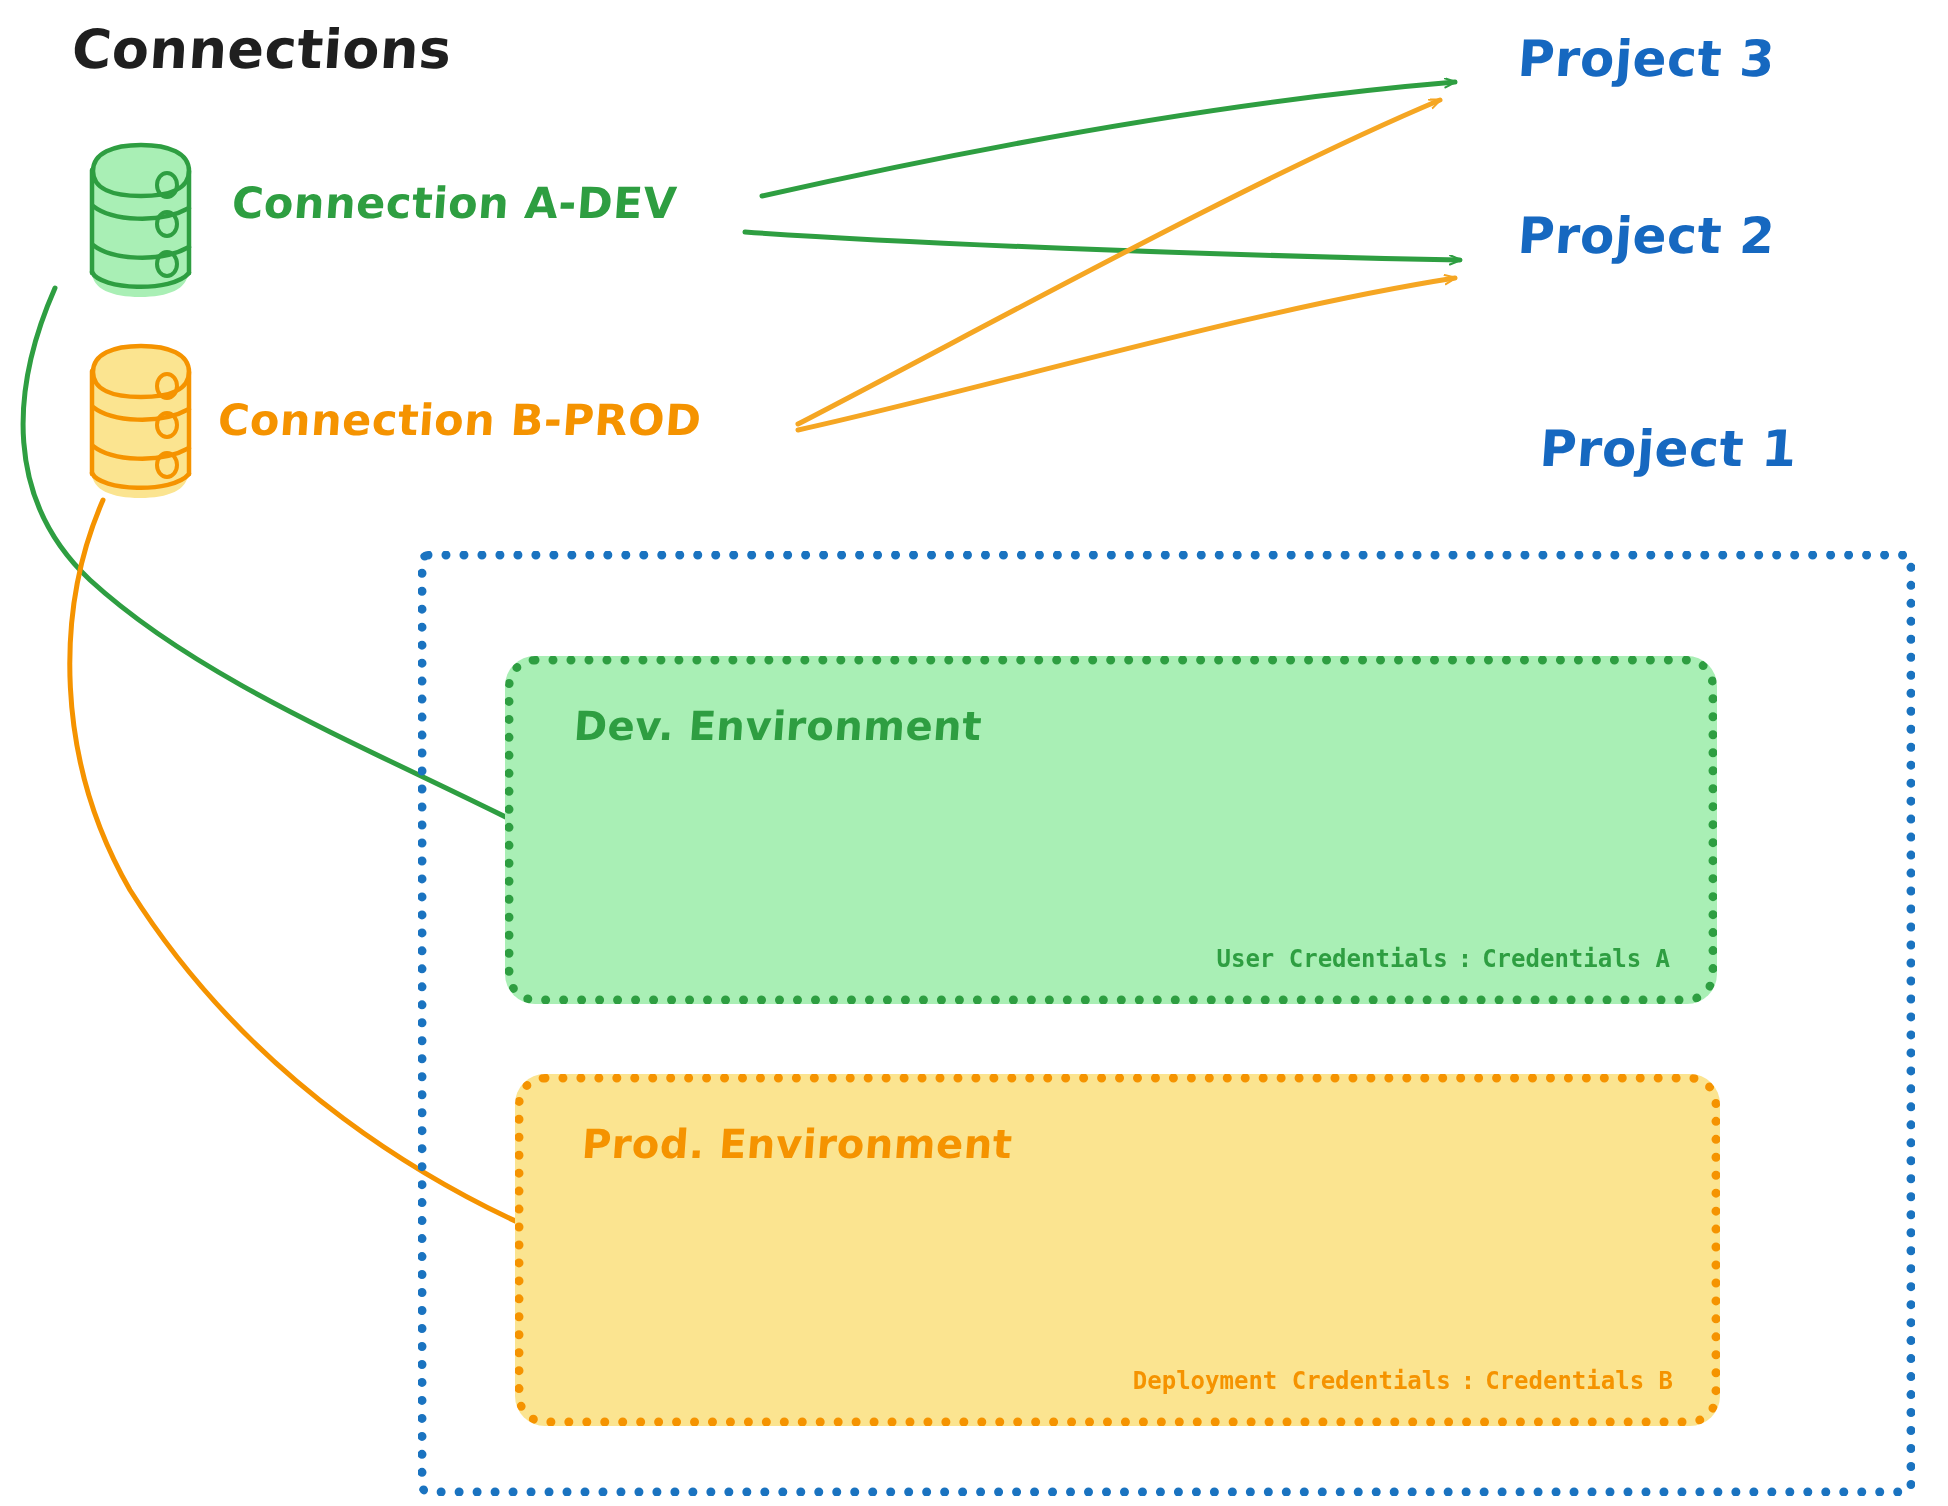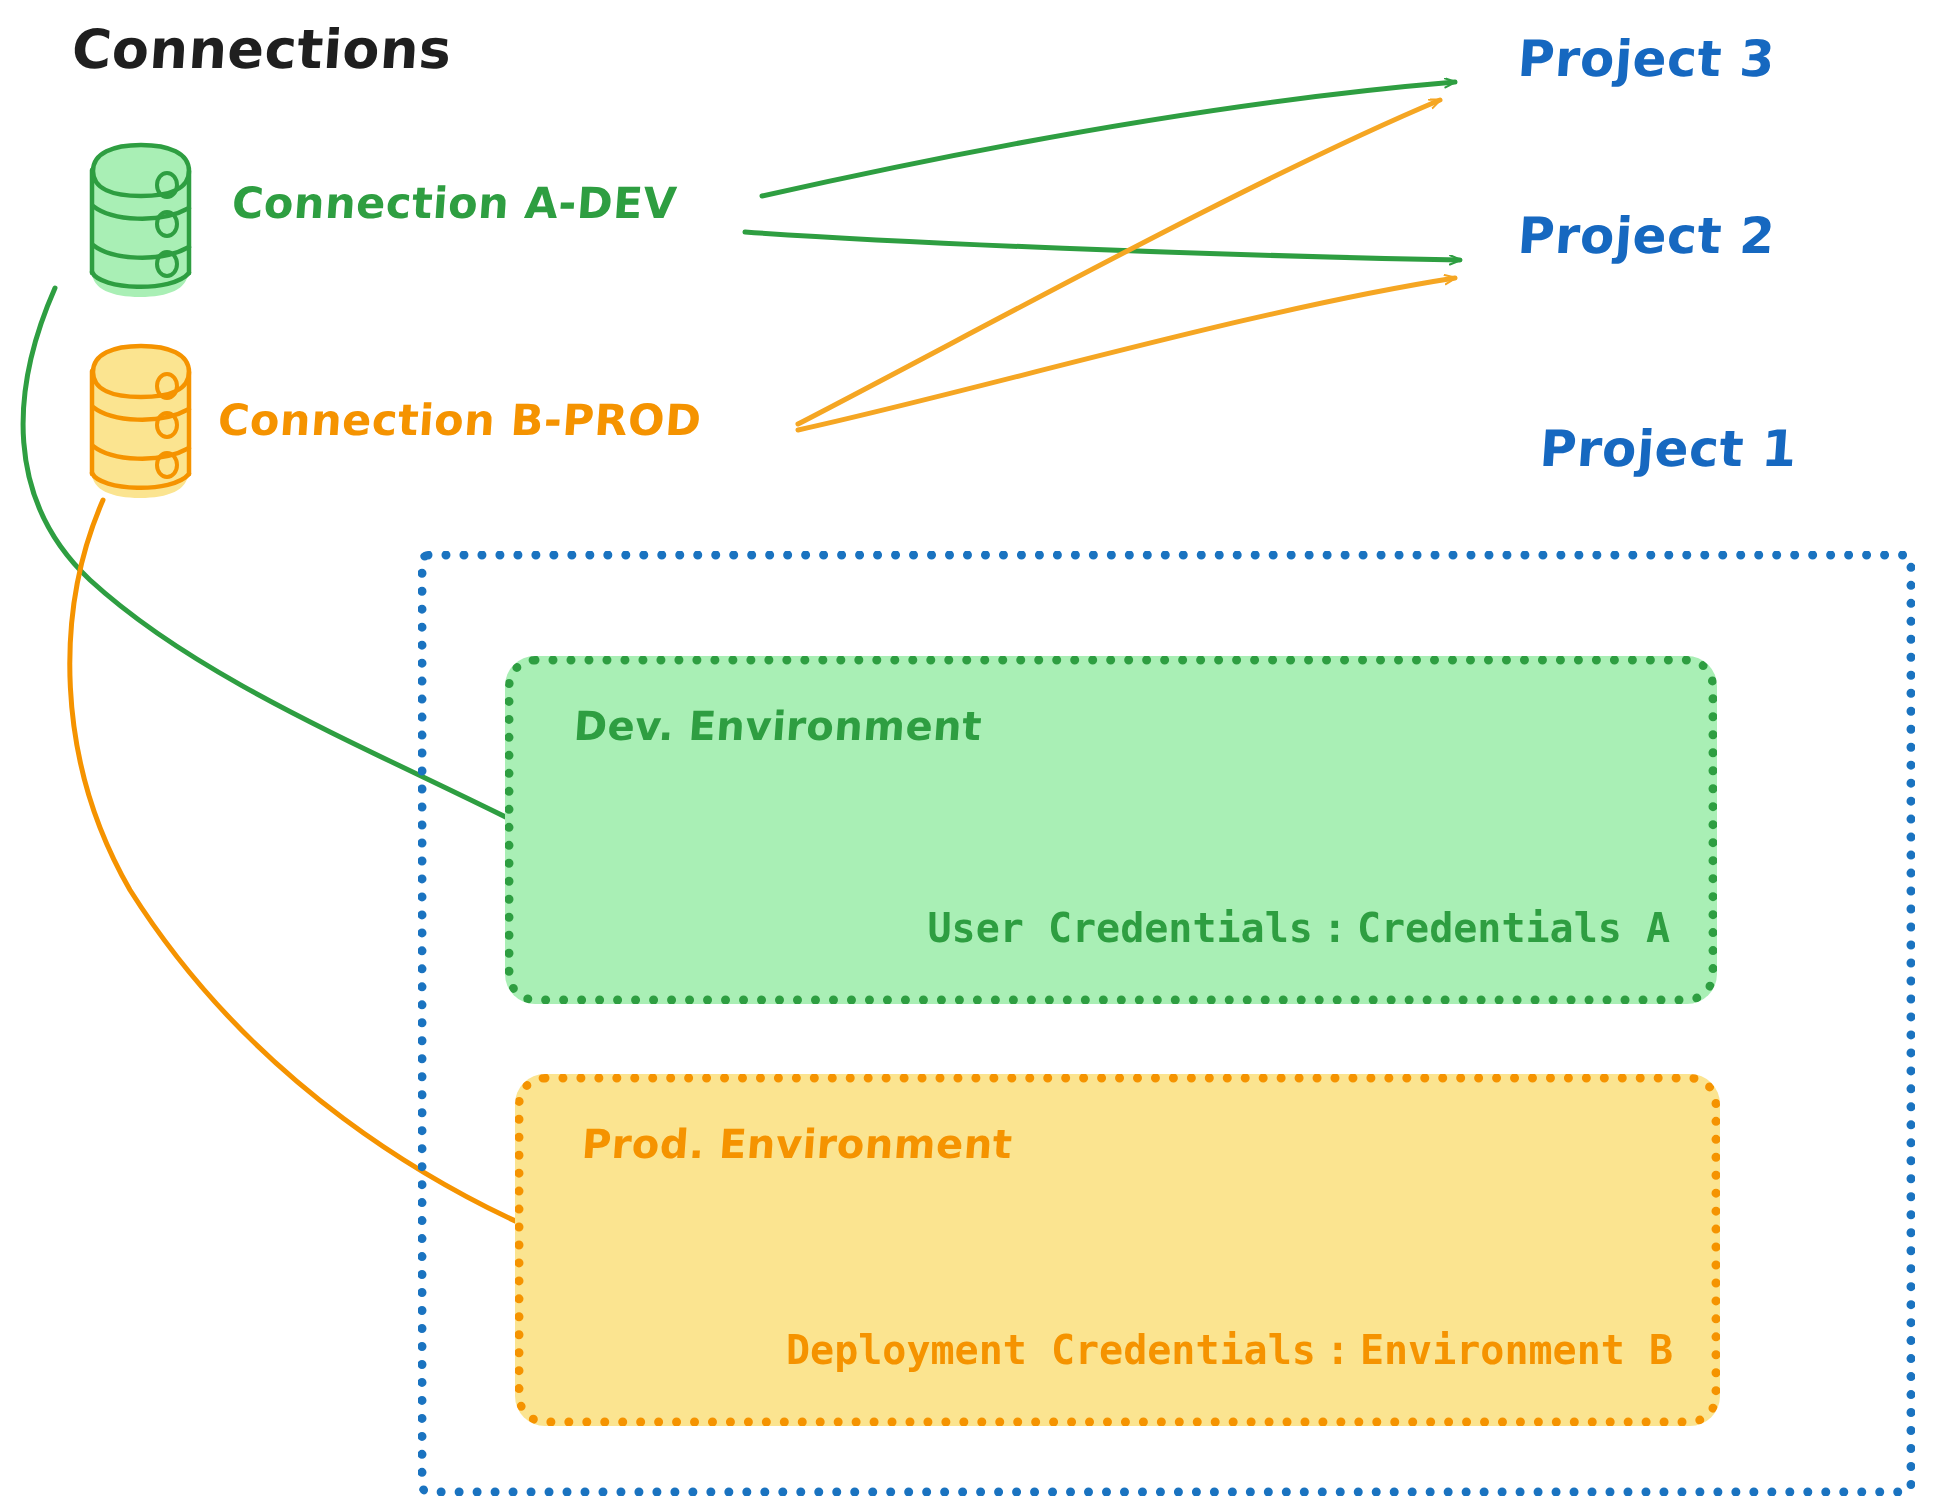--- a/index.html
+++ b/index.html
@@ -104,23 +104,23 @@
   }
 
   .env-title {
     font-size: 40px;
     transform: skewX(-4deg);
   }
   #dev-env-title { left: 60px; top: 38px; color: #2e9e41; }
   #prod-env-title { left: 58px; top: 38px; color: #f59300; }
 
   .cred-line {
-    font-size: 40px;
+    font-size: 24px;
     right: 38px;
-    bottom: 44px;
+    bottom: 22px;
     position: absolute;
   }
   #dev-cred { color: #2e9e41; }
   #prod-cred { color: #f59300; }
 
   .cred-sep { padding: 0 10px; }
 </style>
 </head>
 <body>
 
@@ -202,19 +202,19 @@
     <div class="env-box" id="dev-env-box" style="left:78px; top:96px;">
       <div class="hand env-title" id="dev-env-title">Dev. Environment</div>
       <div class="mono cred-line" id="dev-cred">
         <span>User Credentials</span><span class="cred-sep">:</span><span>Credentials A</span>
       </div>
     </div>
 
     <div class="env-box" id="prod-env-box" style="left:88px; top:514px;">
       <div class="hand env-title" id="prod-env-title">Prod. Environment</div>
       <div class="mono cred-line" id="prod-cred">
-        <span>Deployment Credentials</span><span class="cred-sep">:</span><span>Environment B</span>
+        <span>Deployment Credentials</span><span class="cred-sep">:</span><span>Credentials B</span>
       </div>
     </div>
 
   </div>
 
 </div>
 
 </body></html>

